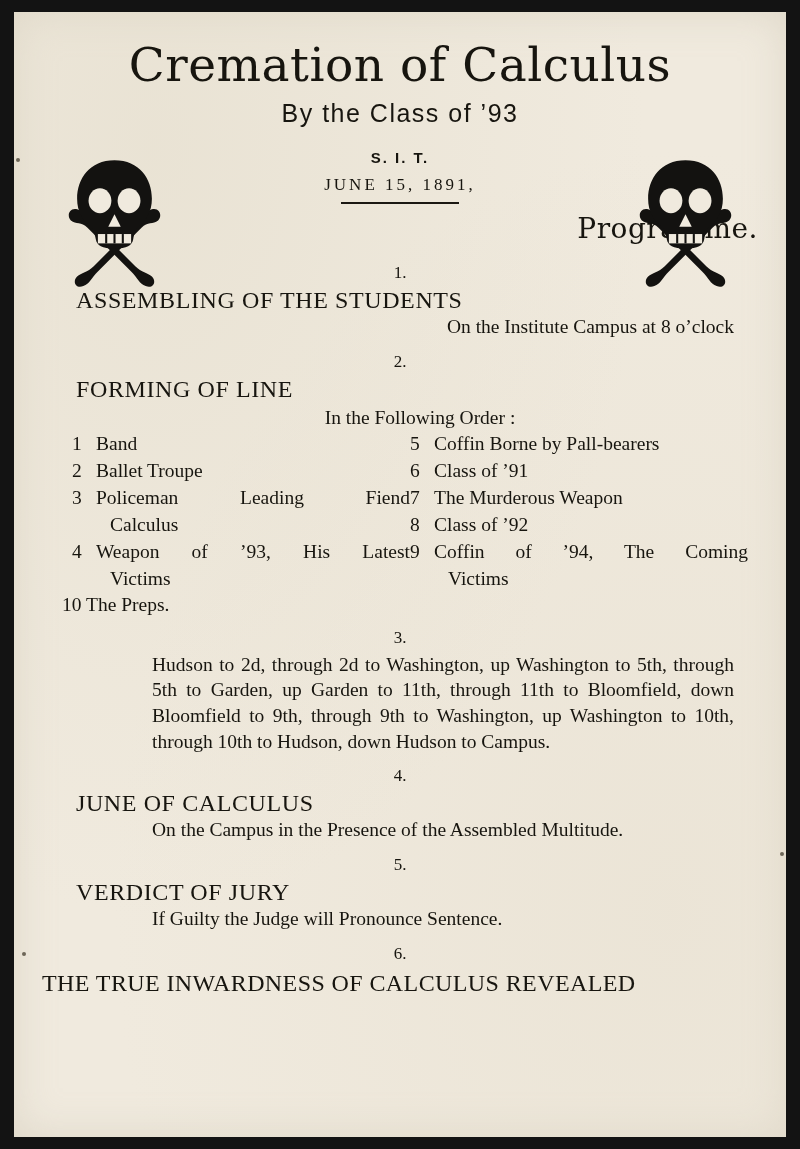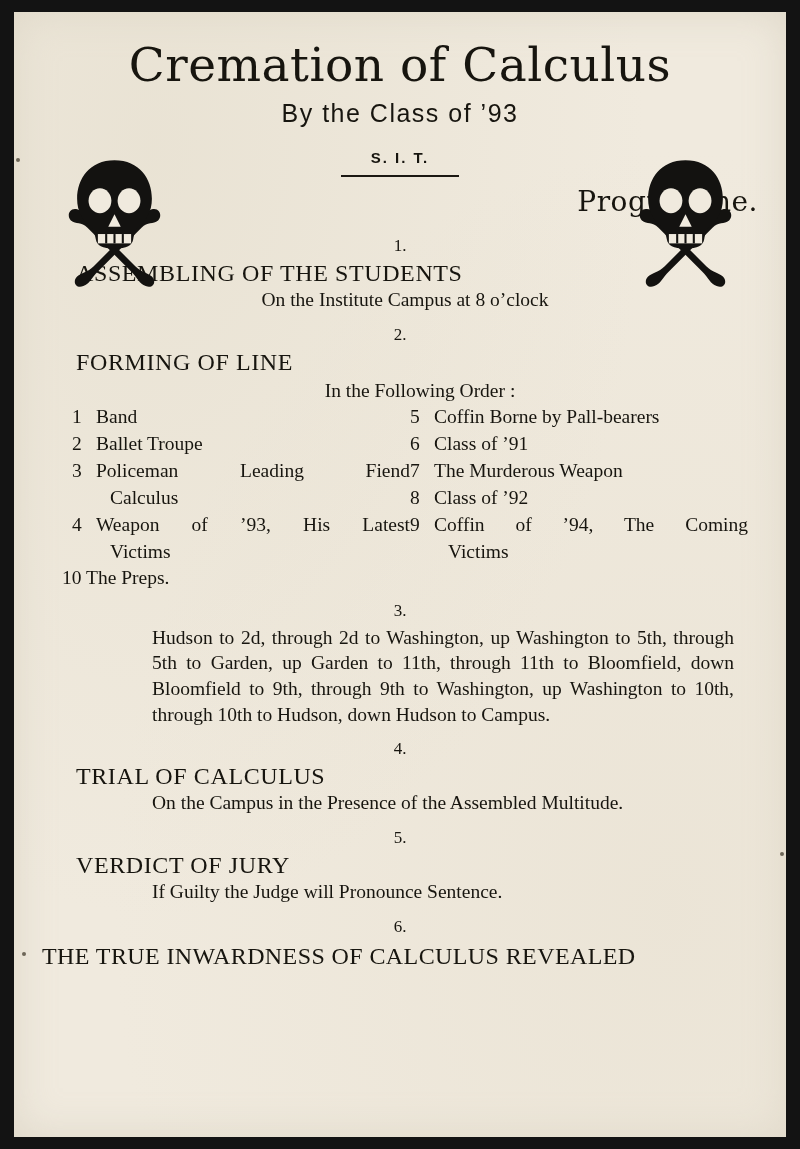--- a/index.html
+++ b/index.html
@@ -118,21 +118,21 @@
   .item-body {
     font-family: "Liberation Serif", serif;
     font-size: 19.5px;
     color: #17150f;
     margin-left: 110px;
     margin-right: 24px;
     line-height: 1.32;
     text-align: justify;
   }
   .item-body.center {
-    text-align: center;
+    text-align: right;
     margin-left: 34px;
     margin-right: 24px;
   }
   .order-label {
     font-family: "Liberation Serif", serif;
     font-size: 19.5px;
     color: #17150f;
     text-align: center;
     margin: 4px 0 2px 0;
     padding-left: 40px;
@@ -226,20 +226,21 @@
         <rect x="41" y="79" width="2" height="9"></rect>
         <rect x="49" y="79" width="2" height="9"></rect>
         <rect x="57" y="79" width="2" height="9"></rect>
       </g>
     </svg>
 
     <div class="content">
       <div class="title">Cremation of Calculus</div>
       <div class="subtitle">By the Class of ’93</div>
       <div class="sit">S. I. T.</div>
+      <div class="date">JUNE 15, 1891,</div>
       <div class="rule"></div>
       <div class="programme">Programme.</div>
 
       <div class="num">1.</div>
       <div class="item-head">ASSEMBLING OF THE STUDENTS</div>
       <div class="item-body center">On the Institute Campus at 8 o’clock</div>
 
       <div class="num">2.</div>
       <div class="item-head">FORMING OF LINE</div>
       <div class="order-label">In the Following Order :</div>
@@ -296,21 +297,21 @@
               <span class="t" style="padding-left:14px">Victims</span>
             </div>
         </div>
       </div>
       <div class="order-last">10  The Preps.</div>
 
       <div class="num">3.</div>
       <div class="item-body">Hudson to 2d, through 2d to Washington, up Washington to 5th, through 5th to Garden, up Garden to 11th, through 11th to Bloomfield, down Bloomfield to 9th, through 9th to Washington, up Washington to 10th, through 10th to Hudson, down Hudson to Campus.</div>
 
       <div class="num">4.</div>
-      <div class="item-head">TRIAL OF CALCULUS</div>
+      <div class="item-head">JUNE OF CALCULUS</div>
       <div class="item-body">On the Campus in the Presence of the Assembled Multitude.</div>
 
       <div class="num">5.</div>
       <div class="item-head">VERDICT OF JURY</div>
       <div class="item-body">If Guilty the Judge will Pronounce Sentence.</div>
 
       <div class="num">6.</div>
       <div class="final-head">THE TRUE INWARDNESS OF CALCULUS REVEALED</div>
     </div>
   </div>

